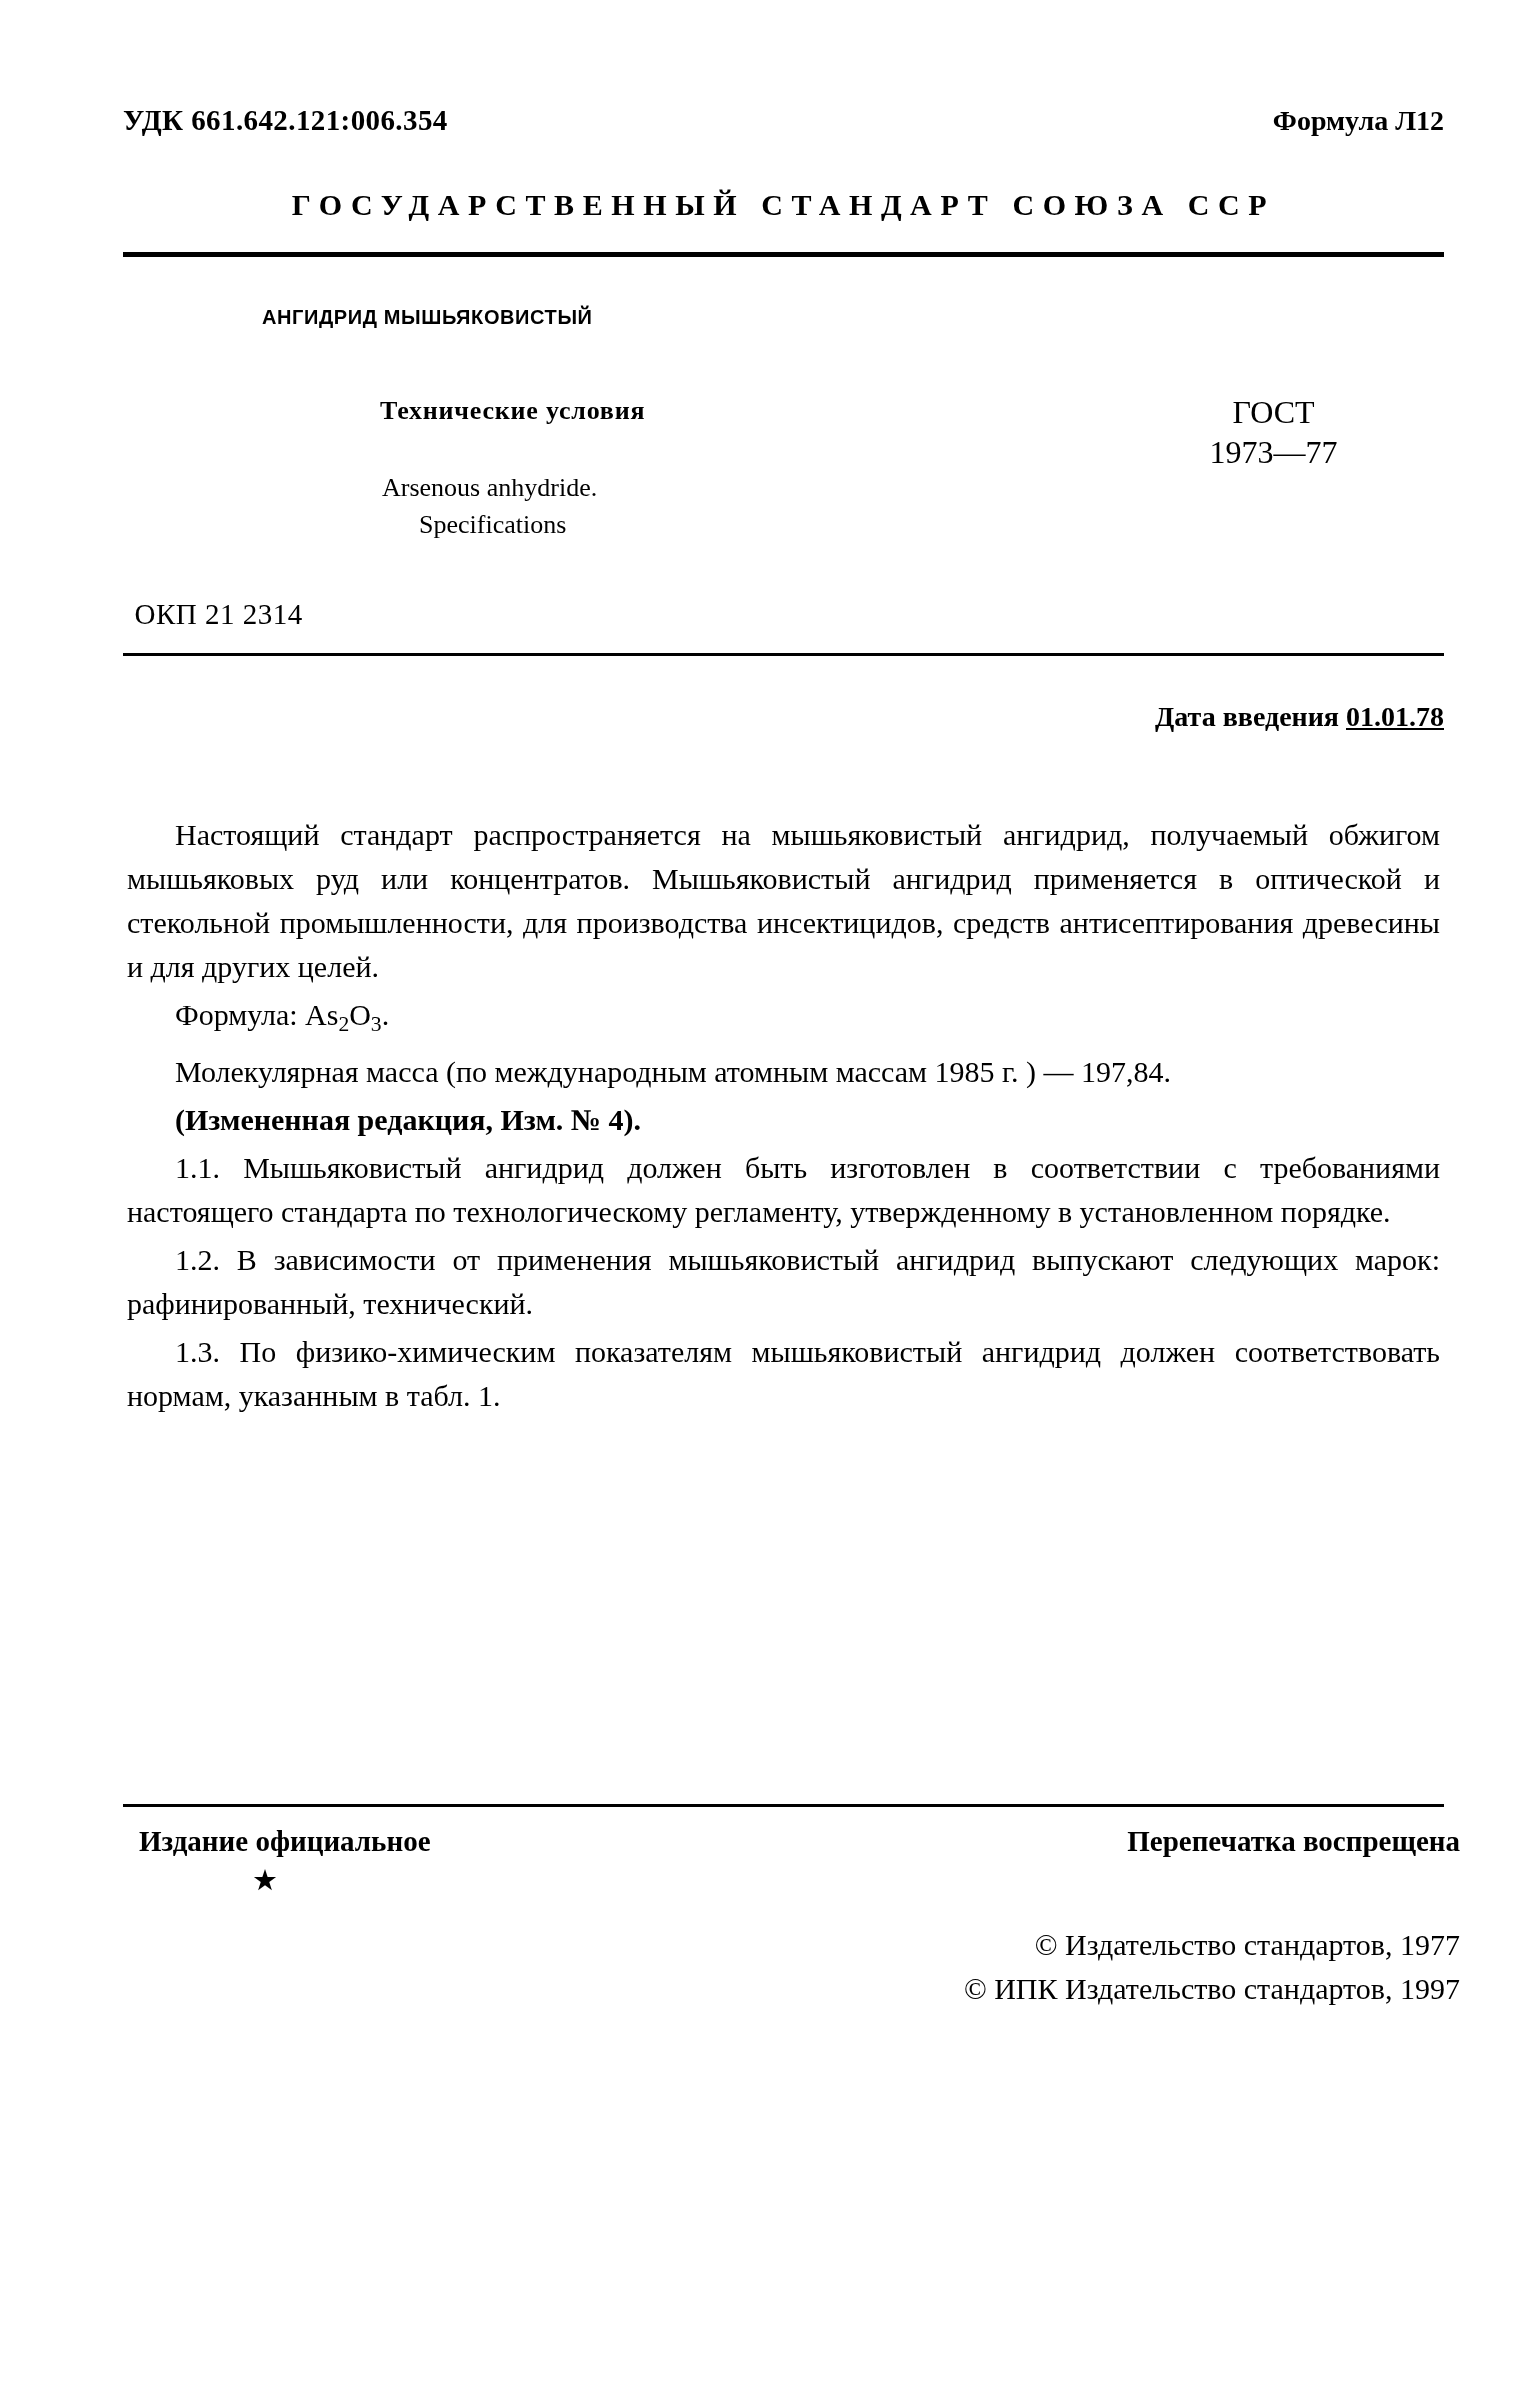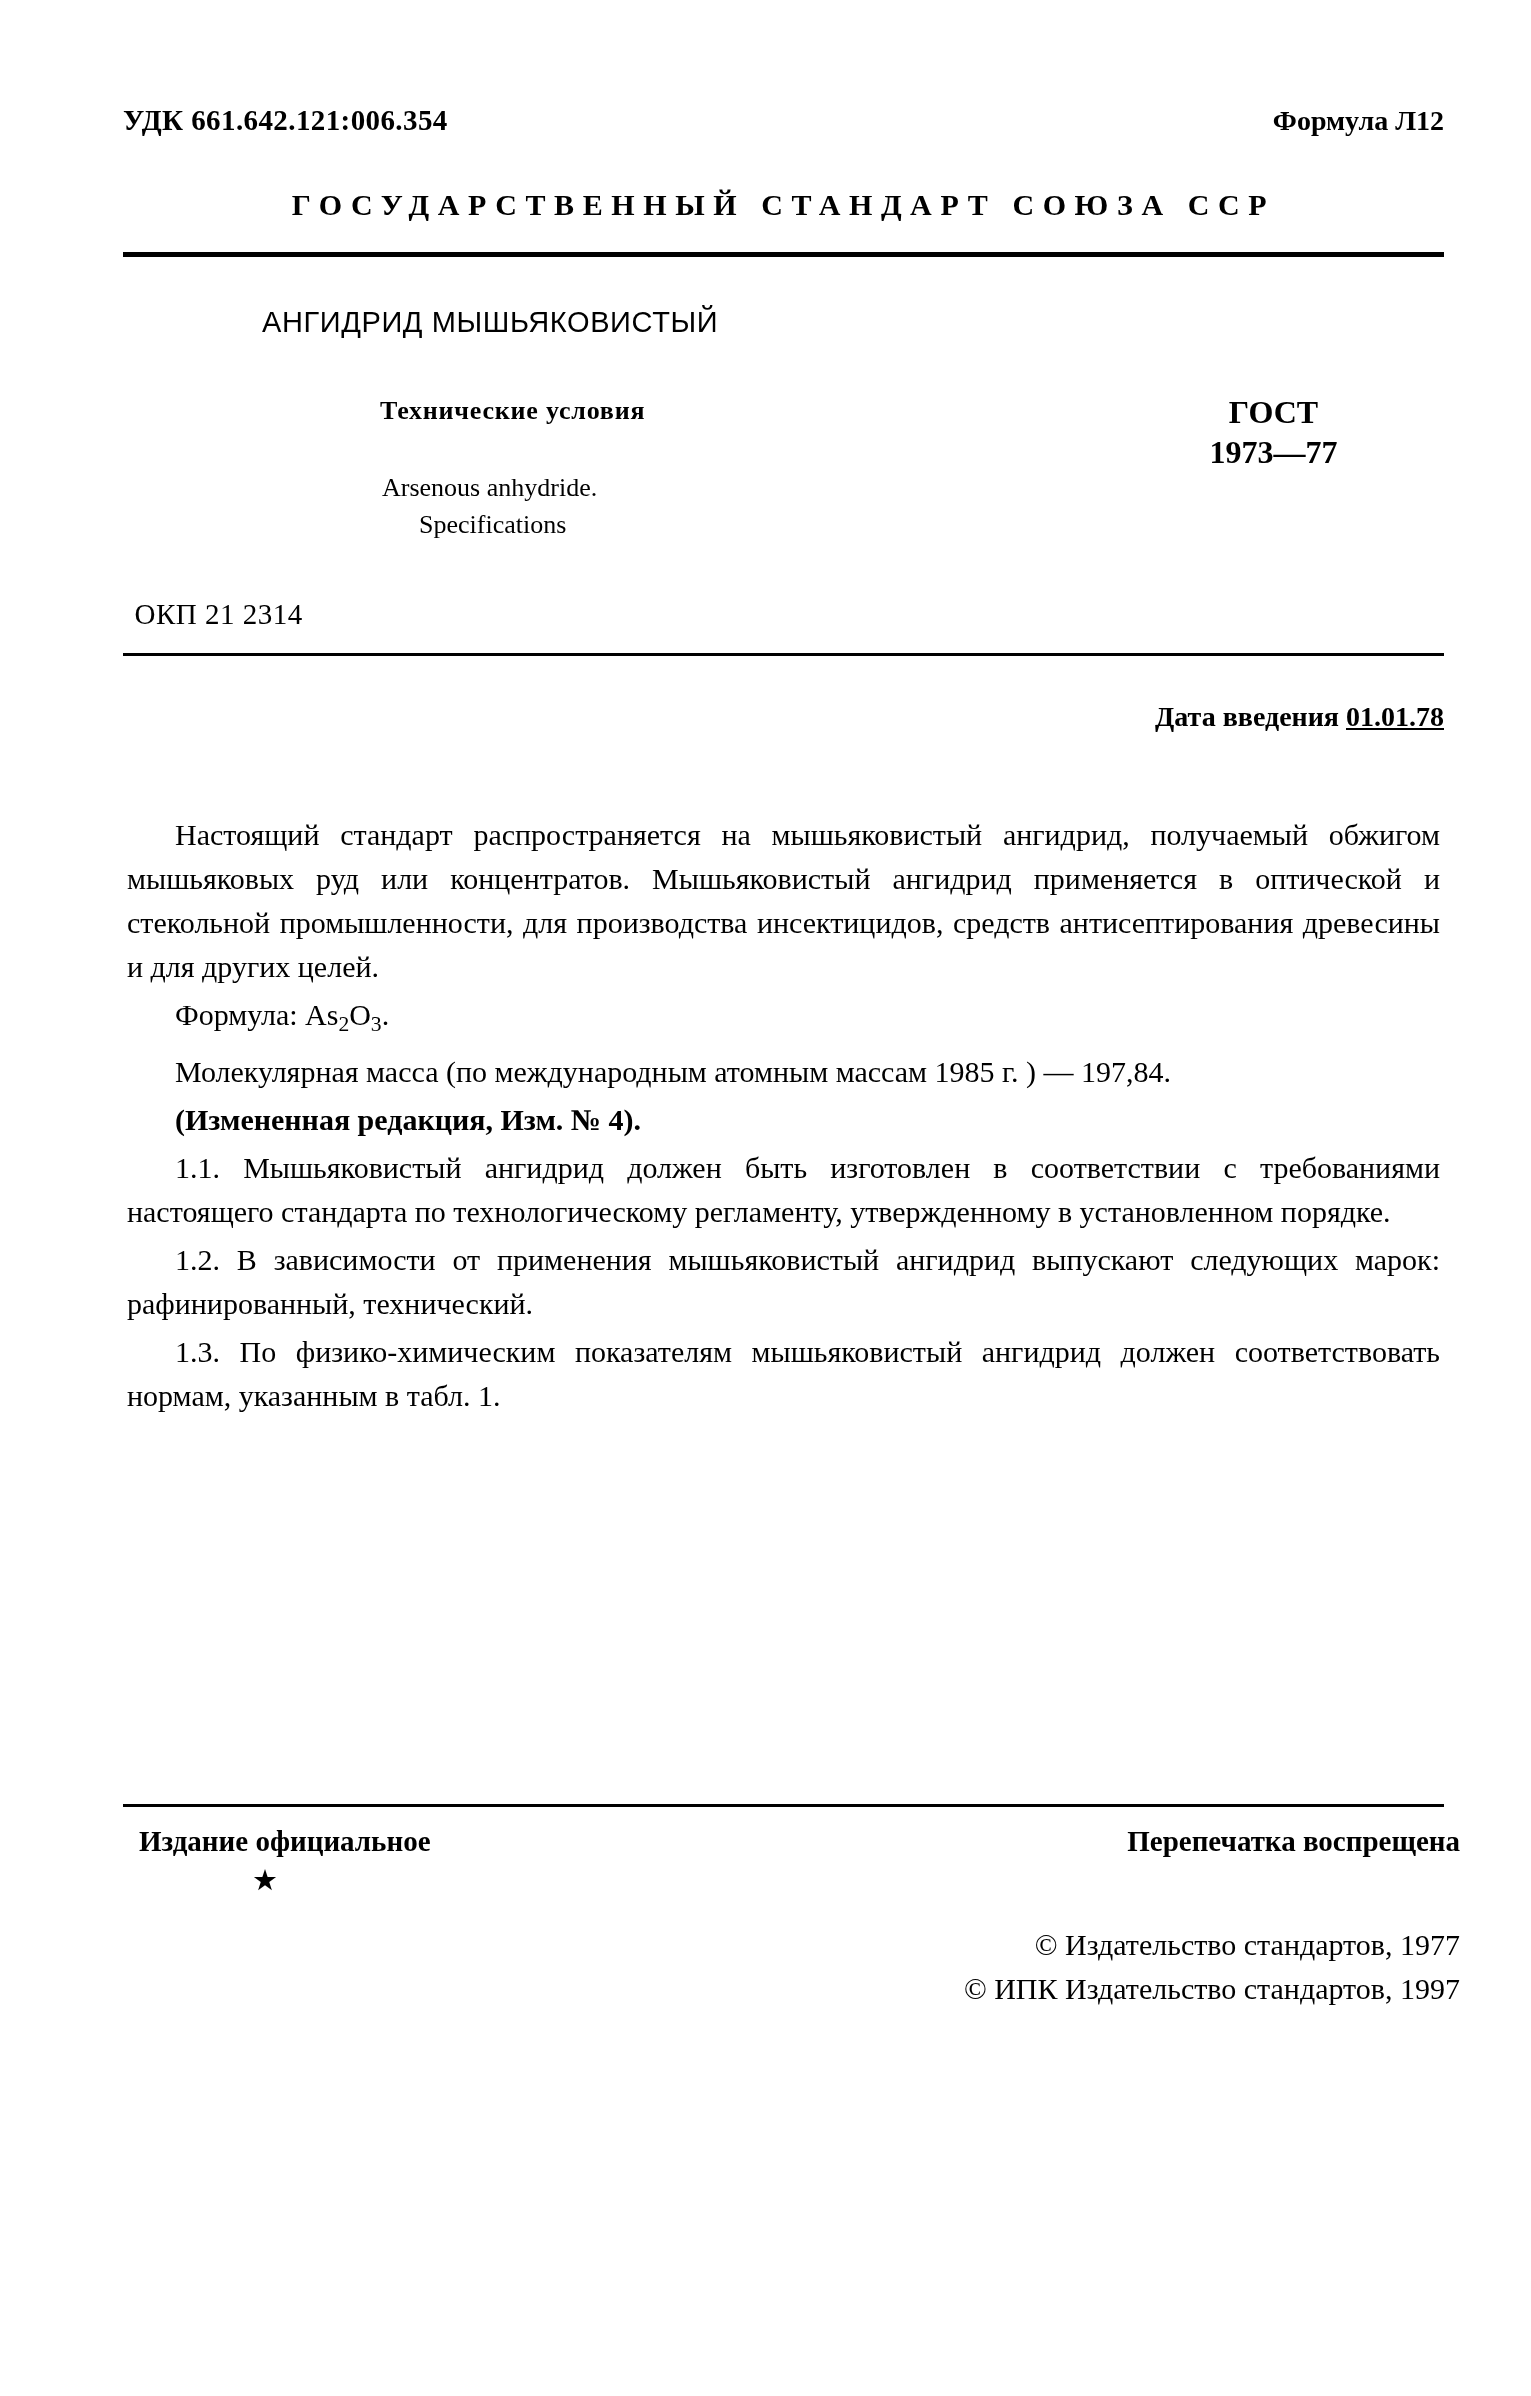--- a/index.html
+++ b/index.html
@@ -75,22 +75,22 @@
   #rule-1 { top: 252px; }
   #rule-2 { top: 653px; }
   #rule-3 { top: 1804px; }
 
   
   .product-name {
     position: absolute;
     top: 306px;
     left: 139px;
     font-family: "Liberation Sans", sans-serif;
-    font-weight: normal;
-    font-size: 29px;
+    font-weight: bold;
+    font-size: 20px;
     letter-spacing: 0.6px;
   }
   .spec-ru {
     position: absolute;
     top: 396px;
     left: 257px;
     font-family: "Liberation Serif", serif;
     font-weight: bold;
     font-size: 26px;
     letter-spacing: 0.8px;
@@ -107,21 +107,21 @@
     display: block;
     margin-left: 37px;
   }
   .gost-number {
     position: absolute;
     top: 392px;
     left: 980px;
     width: 341px;
     text-align: center;
     font-family: "Liberation Serif", serif;
-    font-weight: bold;
+    font-weight: normal;
     font-size: 32px;
     line-height: 40px;
   }
   .okp {
     position: absolute;
     top: 598px;
     left: 11.5px;
     font-family: "Liberation Serif", serif;
     font-size: 29px;
     letter-spacing: 0.5px;

